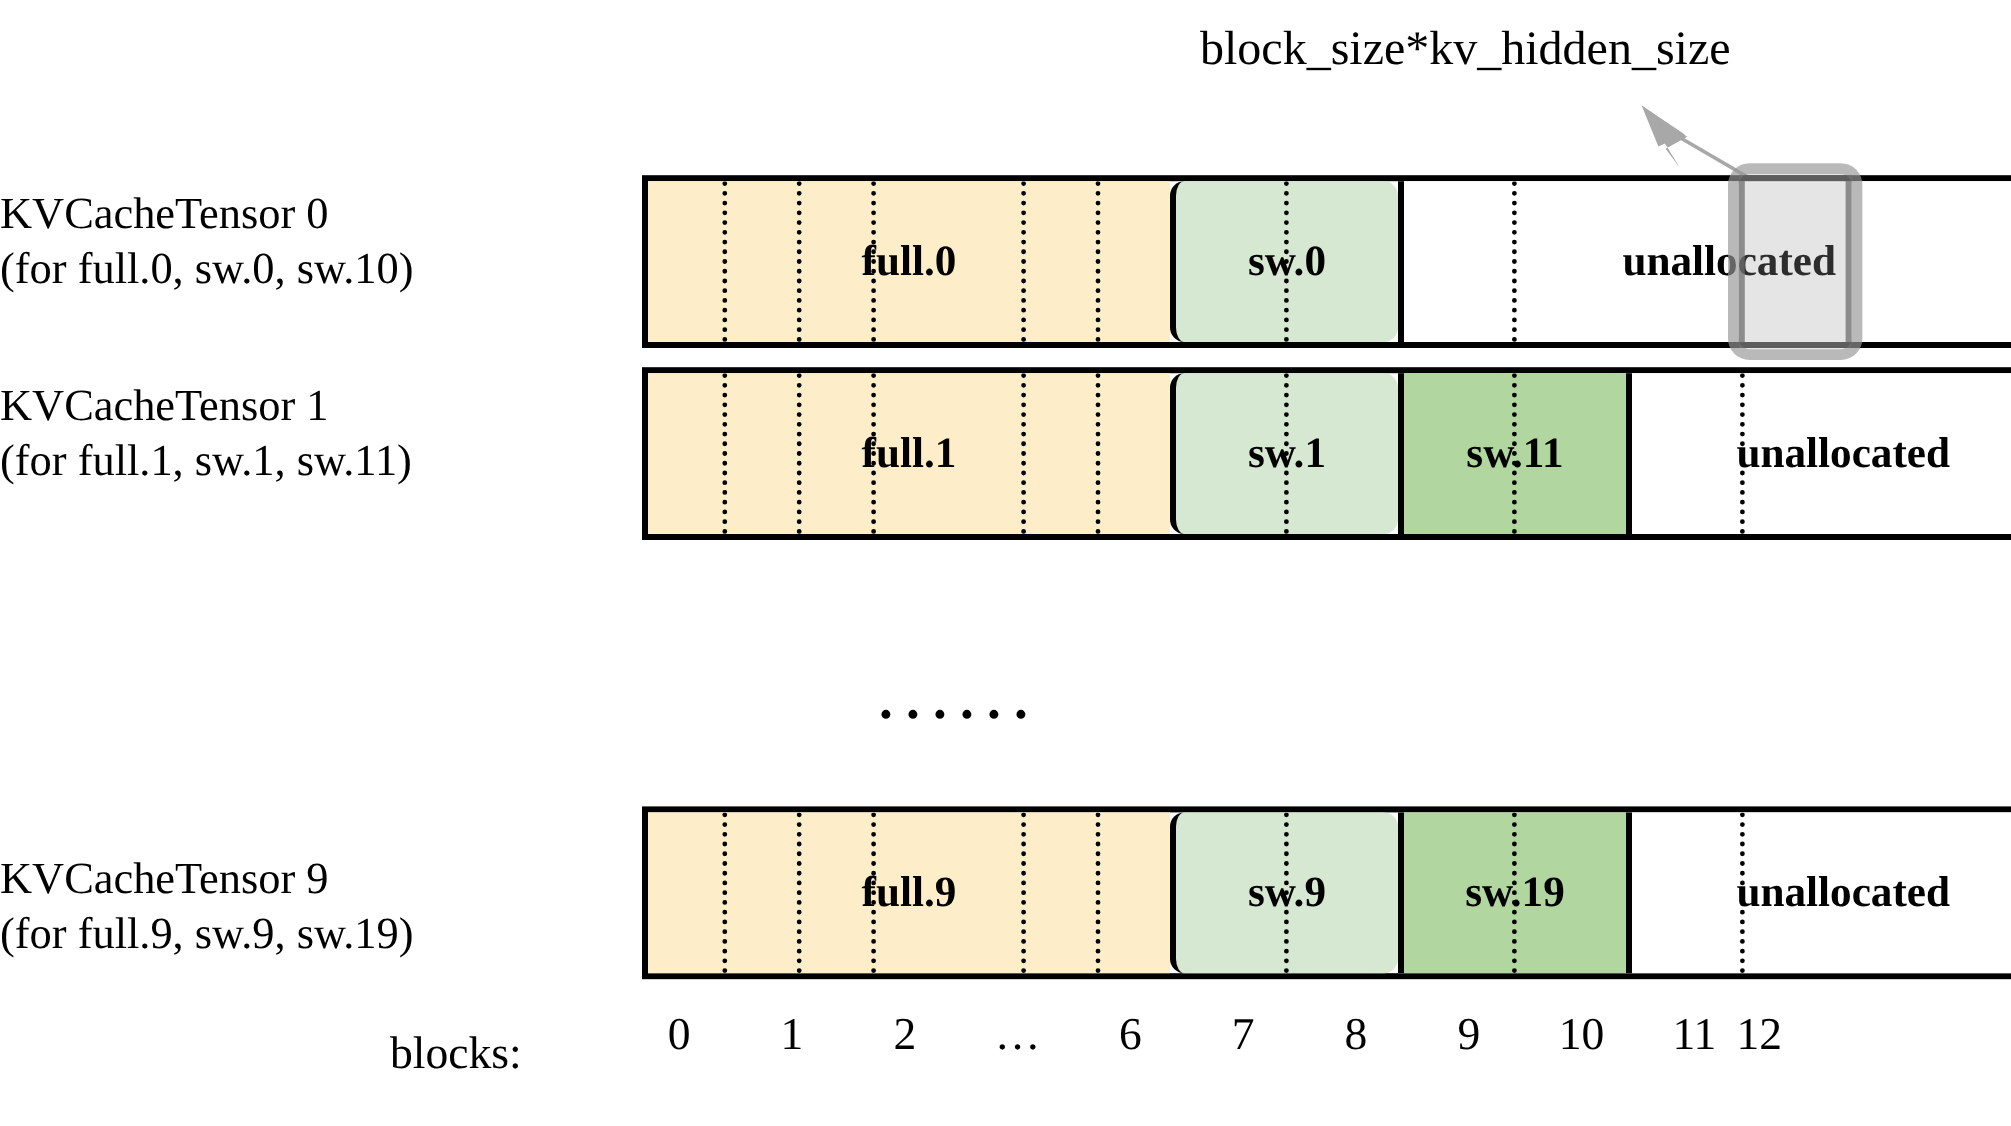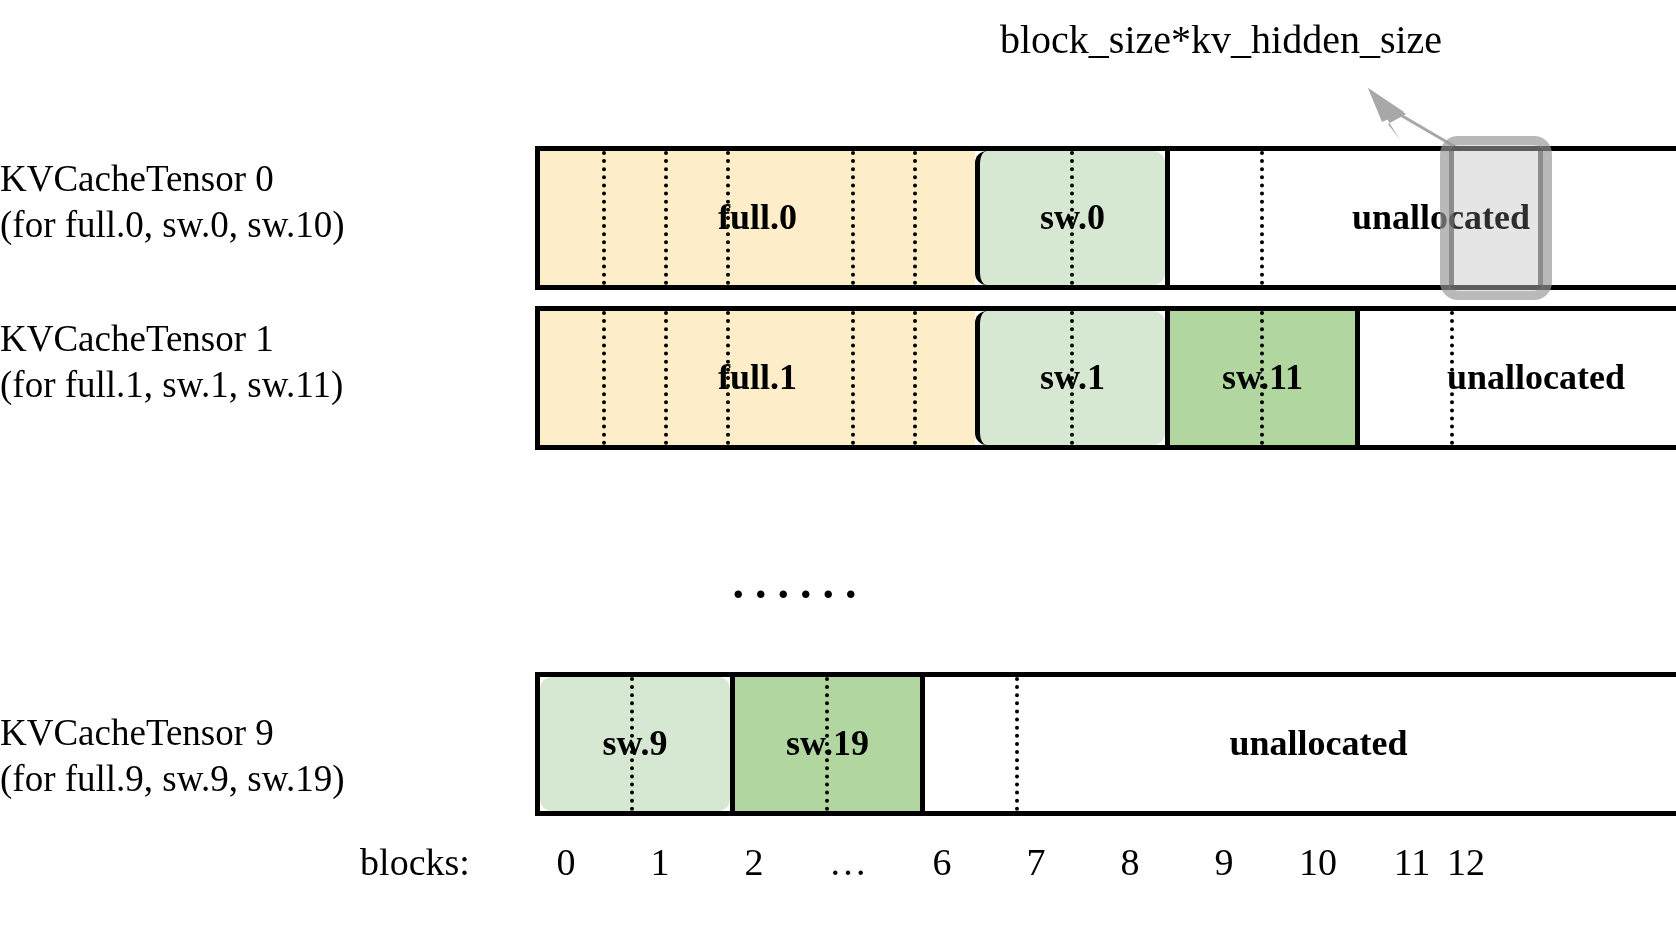--- a/index.html
+++ b/index.html
@@ -118,23 +118,23 @@
   #axis {
     position: absolute;
     left: 0;
     top: 840px;
     width: 1676px;
     height: 60px;
   }
   #axis-caption {
     position: absolute;
     left: 325px;
-    top: 0;
+    top: 16px;
     width: 180px;
-    text-align: center;
+    text-align: left;
     font-size: 38px;
     color: #000000;
   }
   .axis-tick {
     position: absolute;
     top: 0;
     width: 80px;
     margin-left: -40px;
     text-align: center;
     font-size: 38px;
@@ -231,20 +231,28 @@
   </div>
 </div>
 
 <div id="ellipsis">......</div>
 
 <div class="row-label" id="label-2">
   <span class="l1">KVCacheTensor 9</span>
   <span class="l2">(for full.9, sw.9, sw.19)</span>
 </div>
 <div class="row" id="row-2">
+  <div class="seg seg-full">
+    <span class="divider" style="left:62px"></span>
+    <span class="divider" style="left:124px"></span>
+    <span class="divider" style="left:186px"></span>
+    <span class="divider" style="left:311px"></span>
+    <span class="divider" style="left:373px"></span>
+    <span class="seg-text">full.9</span>
+  </div>
   <div class="seg seg-sw-a">
     <span class="divider" style="left:90px"></span>
     <span class="seg-text">sw.9</span>
   </div>
   <div class="seg seg-sw-b">
     <span class="divider" style="left:90px"></span>
     <span class="seg-text">sw.19</span>
   </div>
   <div class="seg seg-unalloc">
     <span class="divider" style="left:90px"></span>

